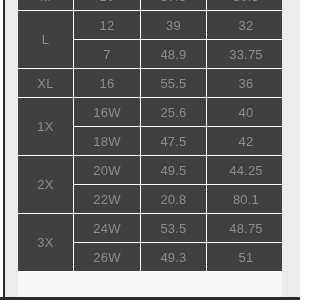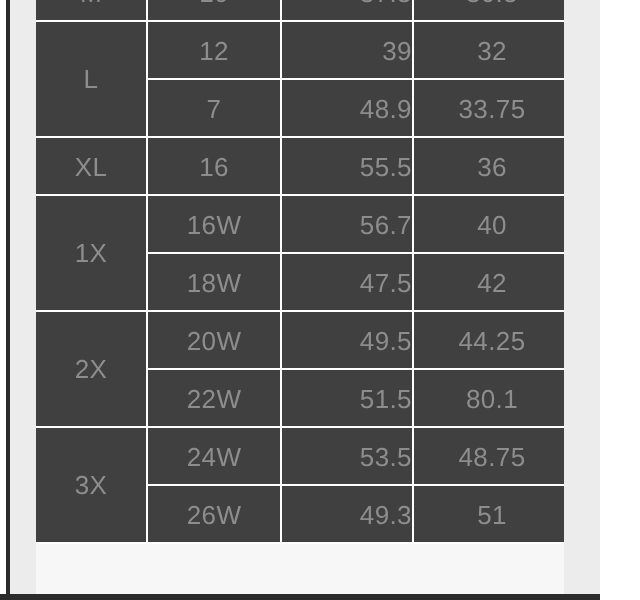--- a/index.html
+++ b/index.html
@@ -99,21 +99,21 @@
     letter-spacing: 0.2px;
     white-space: nowrap;
   }
 
   table.size-table td.group {
     width: 55px;
     border-right: 1px solid #ffffff;
     border-bottom: 1px solid #ffffff;
   }
   table.size-table td.c-size  { width: 66px; }
-  table.size-table td.c-val1  { width: 65px; text-align: right; }
+  table.size-table td.c-val1  { width: 65px; }
   table.size-table td.c-val2  { width: 78px; border-right: none; text-align: center; }
 </style>
 </head>
 <body>
 
 <div id="screen">
 
   <div class="left-gutter"></div>
   <div class="right-gutter"></div>
   <div class="left-rule"></div>
@@ -145,40 +145,40 @@
         <tr>
           <td class="group" rowspan="1">XL</td>
           <td class="c-size">16</td>
           <td class="c-val1">55.5</td>
           <td class="c-val2">36</td>
         </tr>
 
         <tr>
           <td class="group" rowspan="2">1X</td>
           <td class="c-size">16W</td>
-          <td class="c-val1">56.7</td>
+          <td class="c-val1">25.6</td>
           <td class="c-val2">40</td>
         </tr>
 
         <tr>
           <td class="c-size">18W</td>
           <td class="c-val1">47.5</td>
           <td class="c-val2">42</td>
         </tr>
 
         <tr>
           <td class="group" rowspan="2">2X</td>
           <td class="c-size">20W</td>
           <td class="c-val1">49.5</td>
           <td class="c-val2">44.25</td>
         </tr>
 
         <tr>
           <td class="c-size">22W</td>
-          <td class="c-val1">51.5</td>
+          <td class="c-val1">20.8</td>
           <td class="c-val2">80.1</td>
         </tr>
 
         <tr>
           <td class="group" rowspan="2">3X</td>
           <td class="c-size">24W</td>
           <td class="c-val1">53.5</td>
           <td class="c-val2">48.75</td>
         </tr>
 

